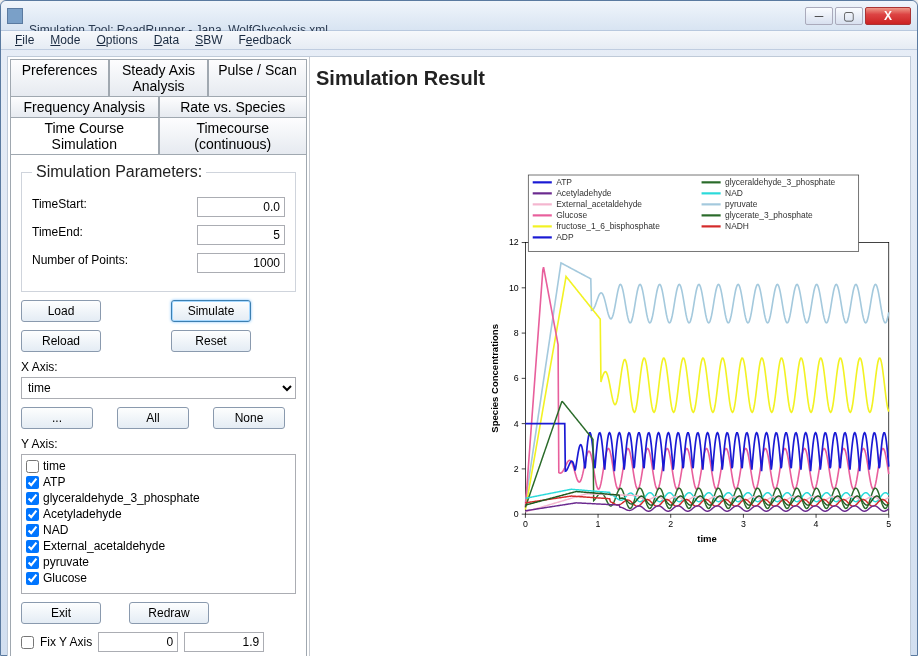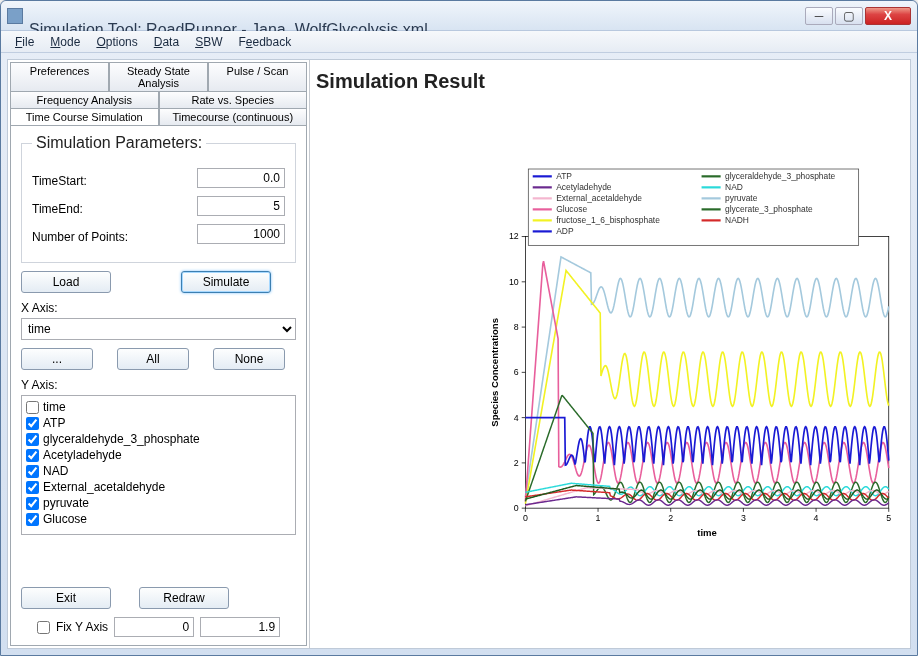--- a/index.html
+++ b/index.html
@@ -2,57 +2,57 @@
 <html><head>
 <meta charset="utf-8">
 <style>
 * { box-sizing: border-box; margin: 0; padding: 0; font-family: "Segoe UI", Tahoma, sans-serif; font-size: 12px; }
 body { background: #fff; width: 918px; height: 656px; overflow: hidden; }
 
 
 .window { width: 918px; height: 656px; border: 1px solid #5a7aa0; border-radius: 6px 6px 0 0; background: linear-gradient(#e8eef7,#d2dff0); box-shadow: 0 0 4px rgba(0,0,0,.3); display: flex; flex-direction: column; }
 .titlebar { height: 30px; background: linear-gradient(#f0f5fb,#d8e4f2); border-radius: 6px 6px 0 0; display: flex; align-items: center; padding: 0 6px; border-bottom: 1px solid #b8c8de; }
 .titlebar .appicon { width: 16px; height: 16px; background: #7aa0c8; border: 1px solid #5a7aa0; margin-right: 6px; }
-.titlebar .title { flex: 1; color: #2a3a50; font-size: 16px; margin-top: 28px; }
+.titlebar .title { flex: 1; color: #2a3a50; font-size: 12px; margin-top: 28px; }
 .winbtns { display: flex; gap: 0; }
 .winbtn { width: 28px; height: 18px; border: 1px solid #aab; background: linear-gradient(#fafcff,#d8e0ef); margin-left: 2px; border-radius: 2px; display:flex; align-items:center; justify-content:center; font-size:10px; color:#333;}
 .winbtn.close { width: 46px; background: linear-gradient(#e98,#d44 40%,#c22); color:#fff; border-color:#a33;}
 .winbtn.close span{font-weight:bold; font-size:12px;}
 
 
 .menubar { height: 22px; background: linear-gradient(#f6f8fb,#e6ecf4); display: flex; align-items: center; padding: 0 6px; border-bottom: 1px solid #c0cde0; }
 .menubar .menuitem { padding: 2px 8px; color: #1a2a40; cursor: default; }
 .menubar .menuitem span.u { text-decoration: underline; }
 
 
 .client { flex:1; background:#fff; margin: 6px; border:1px solid #bfcad8; display:flex; }
 
 
 .left { width: 302px; border-right:1px solid #c6cad0; display:flex; flex-direction:column; padding:2px; }
 .tabsrow { display:flex; }
-.tabbtn { flex:1; border:1px solid #a0a8b0; background:linear-gradient(#fdfdfe,#e6eaf0); padding:2px 4px; text-align:center; font-size:11px; margin:0 0 -1px 0;}
+.tabbtn { flex:1; border:1px solid #a0a8b0; background:linear-gradient(#fdfdfe,#e6eaf0); padding:2px 4px; text-align:center; font-size:14px; margin:0 0 -1px 0;}
 .tabbtn.active { background:#fff; border-bottom:1px solid #fff; font-weight:normal;}
 .tabbody { border:1px solid #a0a8b0; flex:1; padding:8px 10px; background:#fff; display:flex; flex-direction:column; gap:8px;}
 .tabbody fieldset { border:1px solid #cfd4dc; padding:8px 10px 10px; }
 .tabbody legend { padding:0 4px; font-size:16px; color:#222;}
-.paramrow { display:flex; align-items:flex-end; margin:8px 0;}
+.paramrow { display:flex; align-items:flex-start; margin:8px 0;}
 .paramrow label { flex:1; }
 .paramrow input { width:88px; text-align:right; border:1px solid #abadb3; padding:2px 4px; background:#fff;}
 .btnrow { display:flex; gap:70px; }
-.btn { width:90px; padding:3px 0; border:1px solid #8a9aae; background:linear-gradient(#fdfefe,#e4ecf4); border-radius:3px; text-align:center; cursor:default;}
+.btn { width:80px; padding:3px 0; border:1px solid #8a9aae; background:linear-gradient(#fdfefe,#e4ecf4); border-radius:3px; text-align:center; cursor:default;}
 .btn.focus { border:1px solid #3c7fb1; box-shadow:0 0 0 1px #a6d8ff inset, 0 0 3px #7ec2ff;}
 .section label.small { display:block; margin-bottom:3px;}
 select.full { width:100%; border:1px solid #abadb3; background:#fff; padding:2px;}
 .threebtn { display:flex; gap:24px;}
 .threebtn .btn { width:72px;}
 .yaxisbox { border:1px solid #abadb3; height:140px; overflow-y:scroll; padding:3px 4px; background:#fff;}
 .yaxisbox .row { display:flex; align-items:center; gap:4px; padding:1px 0;}
 .yaxisbox input[type=checkbox]{ width:13px; height:13px;}
 .bottomrow { display:flex; gap:28px;}
-.fixrow { display:flex; align-items:center; gap:6px;justify-content:center;}
+.fixrow { display:flex; align-items:center; gap:6px;}
 .fixrow input.num { width:80px; border:1px solid #abadb3; text-align:right; padding:2px 4px;}
 
 
 .right { flex:1; padding:10px 14px 10px 6px; display:flex; flex-direction:row;}
 .chtitle { text-align:center; font-size:20px; font-weight:bold; color:#222; margin-bottom:6px;}
 .plotwrap { flex:1; position:relative;}
 svg { width:100%; height:100%; }
 .legendbox { fill:#fff; stroke:#444; stroke-width:1;}
 .ltxt { font-size:11.5px; fill:#333; font-family:sans-serif;}
 .axlbl { font-size:13px; fill:#000; font-weight:bold;}
@@ -85,21 +85,21 @@
     <div class="menuitem"><span class="u">D</span>ata</div>
     <div class="menuitem"><span class="u">S</span>BW</div>
     <div class="menuitem">F<span class="u">e</span>edback</div>
   </div>
 
   <div class="client">
 
     <div class="left">
       <div class="tabsrow">
         <div class="tabbtn">Preferences</div>
-        <div class="tabbtn">Steady State Analysis</div>
+        <div class="tabbtn">Steady Axis Analysis</div>
         <div class="tabbtn">Pulse / Scan</div>
       </div>
       <div class="tabsrow">
         <div class="tabbtn">Frequency Analysis</div>
         <div class="tabbtn">Rate vs. Species</div>
       </div>
       <div class="tabsrow">
         <div class="tabbtn active">Time Course Simulation</div>
         <div class="tabbtn">Timecourse (continuous)</div>
       </div>
@@ -117,20 +117,24 @@
           </div>
           <div class="paramrow">
             <label>Number of Points:</label>
             <input value="1000" style="">
           </div>
         </fieldset>
 
         <div class="btnrow">
           <div class="btn"><span class="u">L</span>oad</div>
           <div class="btn focus"><span class="u">S</span>imulate</div>
+        </div>
+        <div class="btnrow">
+          <div class="btn">Reload</div>
+          <div class="btn"><span class="u">R</span>eset</div>
         </div>
 
         <div class="section">
           <label class="small">X Axis:</label>
           <select class="full">
             <option>time</option>
           </select>
         </div>
 
         <div class="threebtn">

